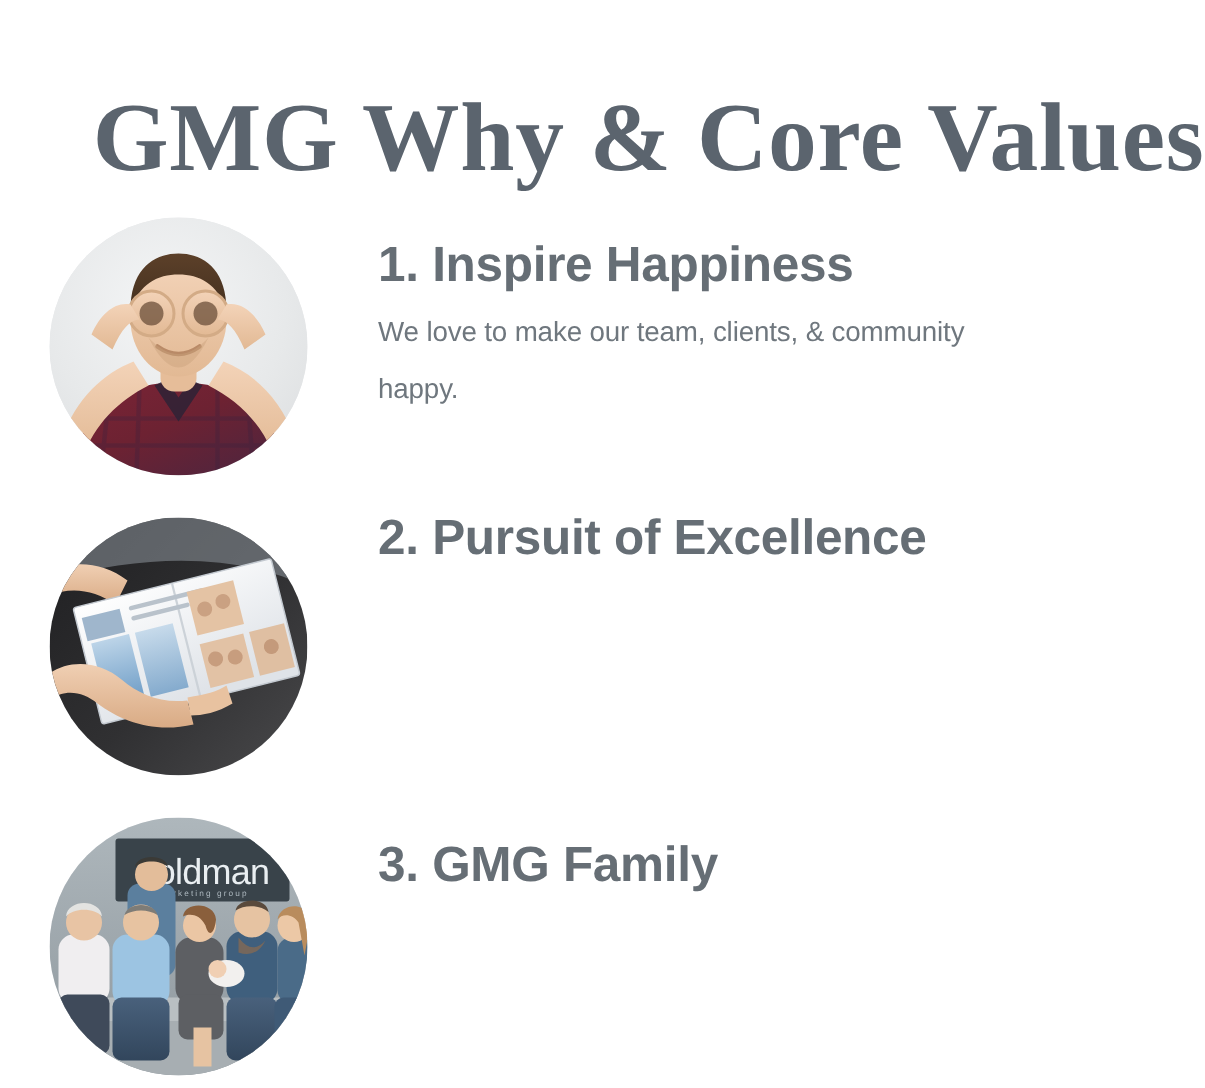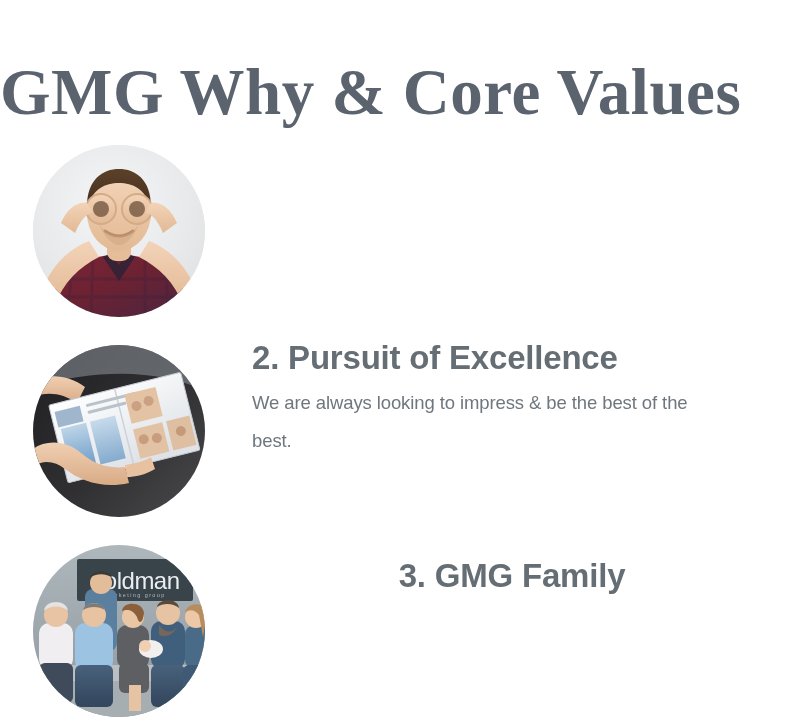--- a/index.html
+++ b/index.html
@@ -14,21 +14,21 @@
     overflow: hidden;
     position: relative;
   }
 
   
   .page-title {
     position: absolute;
     left: 0;
     top: 8px;
     width: 803px;
-    text-align: left;
+    text-align: right;
     font-family: "Liberation Serif", "DejaVu Serif", serif;
     font-weight: 700;
     font-size: 65px;
     line-height: 80px;
     letter-spacing: 0.5px;
     color: #5b646e;
     white-space: nowrap;
   }
 
   
@@ -80,21 +80,21 @@
     margin: 6px 0 0 0;
     font-family: "Liberation Sans", sans-serif;
     font-weight: 400;
     font-size: 18.5px;
     line-height: 38px;
     letter-spacing: -0.1px;
     color: #6f777e;
     max-width: 440px;
   }
   .row-2 .value-text { top: 10px; }
-  .row-3 .value-text { top: 28px; text-align: center; }
+  .row-3 .value-text { top: 28px; }
 </style>
 </head>
 <body>
 
 <h1 class="page-title">GMG Why &amp; Core Values</h1>
 
 <div class="values-list">
 
   <div class="value-row row-1">
 
@@ -153,20 +153,24 @@
           <circle cx="104" cy="64" r="15"></circle>
         </g>
         <circle cx="68" cy="64" r="8" fill="#6b4f3a" opacity="0.75"></circle>
         <circle cx="104" cy="64" r="8" fill="#6b4f3a" opacity="0.75"></circle>
 
         <path d="M54 58 C44 56 34 64 28 78 L42 88 C48 74 54 68 60 68 Z" fill="url(#skin1)"></path>
         <path d="M118 58 C128 56 138 64 144 78 L130 88 C124 74 118 68 112 68 Z" fill="url(#skin1)"></path>
       </svg>
     </div>
 
+    <div class="value-text">
+      <h2 class="value-heading">1. Inspire Happiness</h2>
+      <p class="value-desc">We love to make our team, clients, &amp; community happy.</p>
+    </div>
   </div>
 
   <div class="value-row row-2">
 
     <div class="photo-circle">
       <svg viewBox="0 0 172 172" xmlns="http://www.w3.org/2000/svg" aria-hidden="true">
         <defs>
           <linearGradient id="table2" x1="0" y1="0" x2="1" y2="1">
             <stop offset="0%" stop-color="#1f1f21"></stop>
             <stop offset="55%" stop-color="#303032"></stop>
@@ -218,21 +222,20 @@
           </g>
         </g>
 
         <path d="M0 104 C14 94 34 96 48 108 C60 118 74 124 92 122 L96 138 C70 144 48 136 32 124 C22 116 10 114 0 122 Z" fill="url(#skin2)"></path>
         <path d="M92 120 C104 118 112 116 118 112 L122 124 C112 130 102 132 94 132 Z" fill="#e8c2a0"></path>
       </svg>
     </div>
 
     <div class="value-text">
       <h2 class="value-heading">2. Pursuit of Excellence</h2>
-      <p class="value-desc">We are always looking to impress &amp; be the best of the best.</p>
     </div>
   </div>
 
   <div class="value-row row-3">
 
     <div class="photo-circle">
       <svg viewBox="0 0 172 172" xmlns="http://www.w3.org/2000/svg" aria-hidden="true">
         <defs>
           <linearGradient id="wall3" x1="0" y1="0" x2="0" y2="1">
             <stop offset="0%" stop-color="#aeb7bc"></stop>

